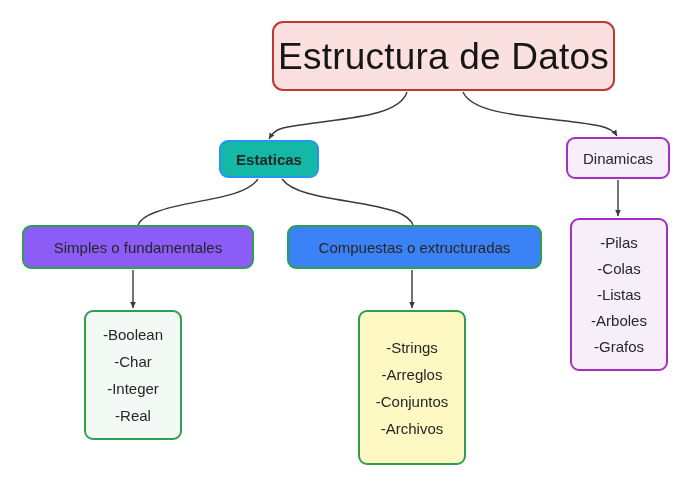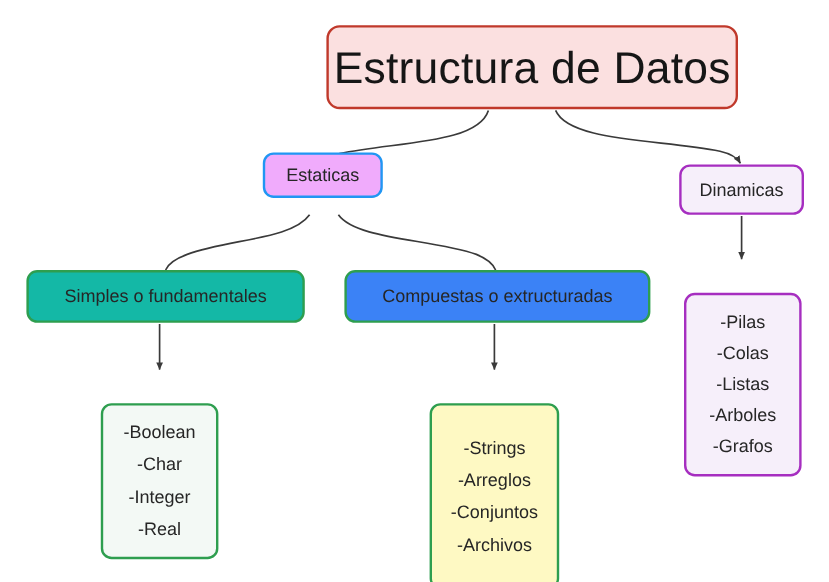--- a/index.html
+++ b/index.html
@@ -49,21 +49,20 @@
   .node-label {
     display: block;
     white-space: nowrap;
   }
 
   .node-list {
     display: flex;
     flex-direction: column;
     align-items: center;
     justify-content: center;
-    margin-top: 26px;
   }
   .node-list .node-list-item {
     display: block;
     white-space: nowrap;
   }
 
   
   #node-root {
     left: 272px;
     top: 21px;
@@ -76,26 +75,27 @@
   }
   #node-root .node-label {
     font-size: 37px;
     letter-spacing: 0.2px;
     color: #161616;
   }
 
   
   #node-estaticas {
     left: 219px;
-    top: 127px;
+    top: 140px;
     width: 100px;
     height: 38px;
     border-width: 2.2px;
     border-color: #2196f3;
-    background: #f0abfc;
+    background: #14b8a6;
+    font-weight: bold;
   }
   #node-estaticas .node-label { font-size: 15px; }
 
   #node-dinamicas {
     left: 566px;
     top: 137px;
     width: 104px;
     height: 42px;
     border-width: 2.2px;
     border-color: #a62ec0;
@@ -104,21 +104,21 @@
   #node-dinamicas .node-label { font-size: 15px; text-align: center; }
 
   
   #node-simples {
     left: 22px;
     top: 225px;
     width: 232px;
     height: 44px;
     border-width: 2.2px;
     border-color: #2e9e4f;
-    background: #14b8a6;
+    background: #8b5cf6;
   }
   #node-simples .node-label { font-size: 15px; }
 
   #node-compuestas {
     left: 287px;
     top: 225px;
     width: 255px;
     height: 44px;
     border-width: 2.2px;
     border-color: #2e9e4f;

